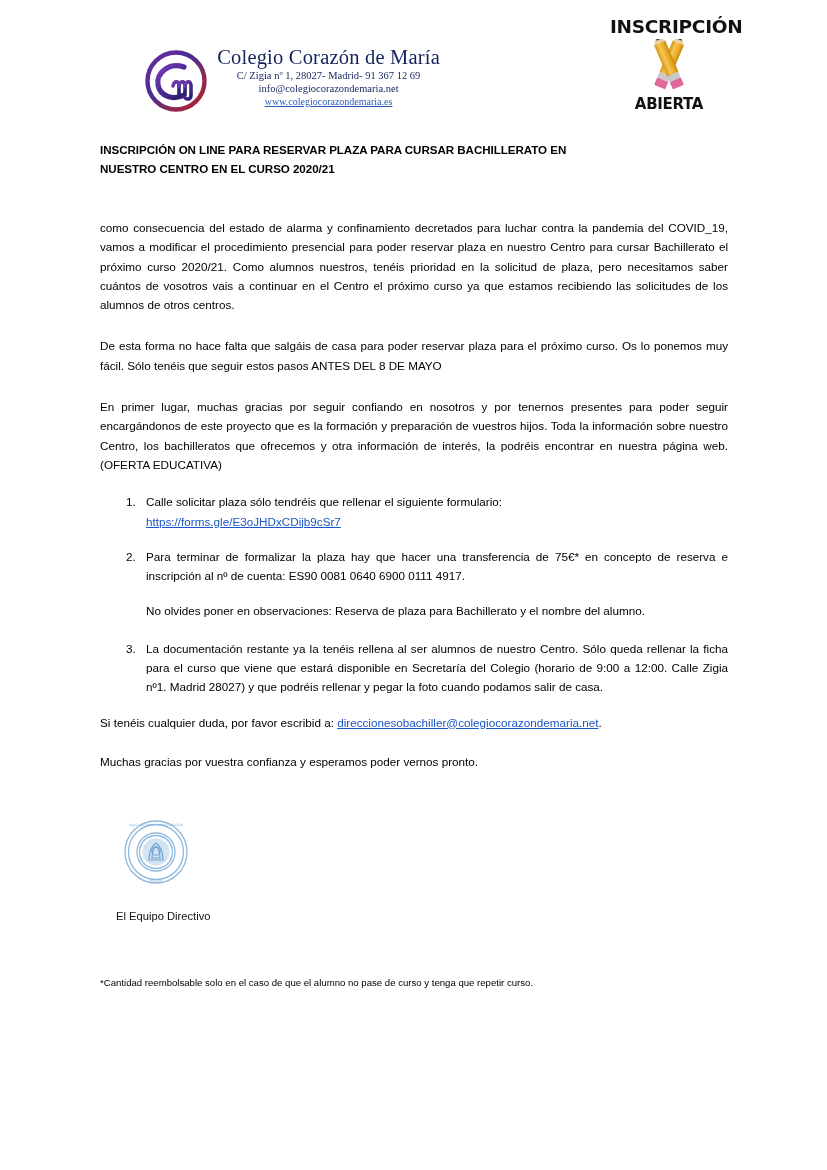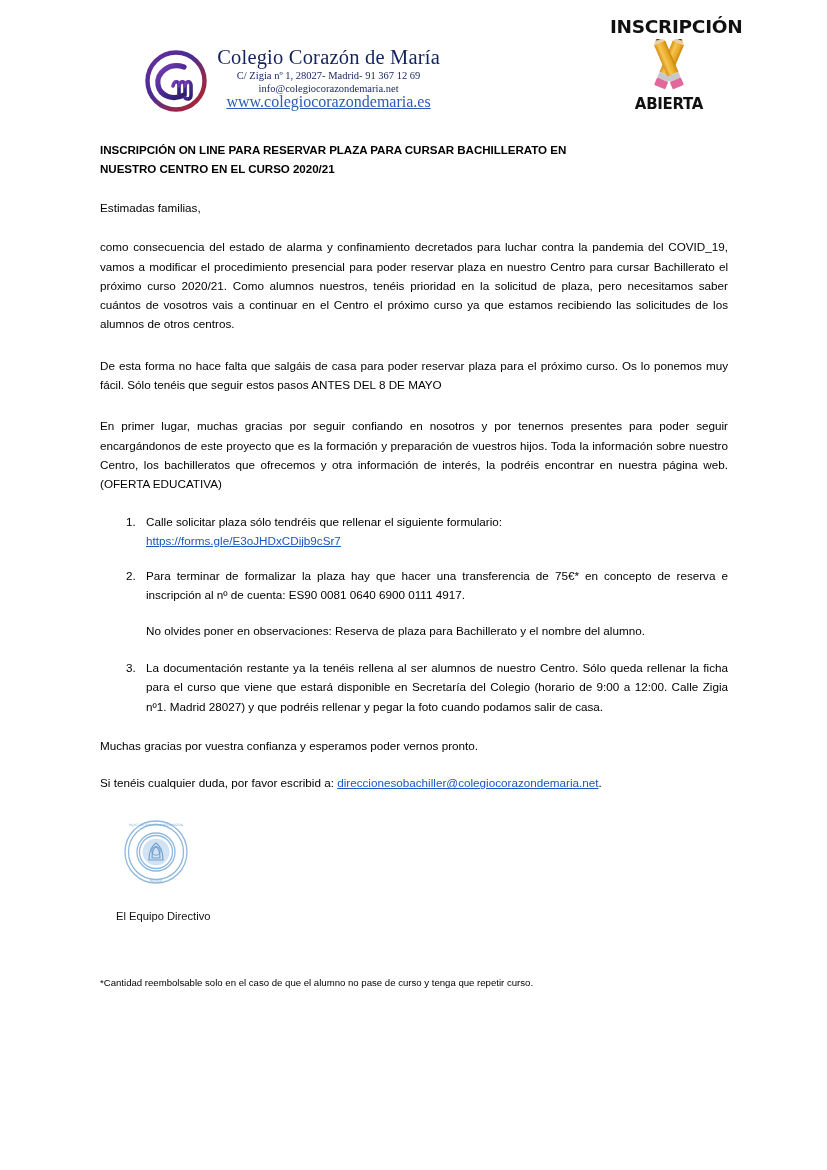--- a/index.html
+++ b/index.html
@@ -69,21 +69,21 @@
     white-space: nowrap;
     color: #1b2a63;
   }
   .school-mail {
     font-size: 10.5px;
     line-height: 13px;
     white-space: nowrap;
     color: #1b2a63;
   }
   .school-web {
-    font-size: 16px;
+    font-size: 10px;
     line-height: 13px;
     white-space: nowrap;
     color: #2b5bb8;
     text-decoration: underline;
   }
 
   
   .badge {
     position: absolute;
     right: 0px;
@@ -277,21 +277,20 @@
     </div>
   </div>
 
   <div class="doc-title">
     <div>INSCRIPCIÓN ON LINE PARA RESERVAR  PLAZA PARA CURSAR BACHILLERATO EN</div>
     <div>NUESTRO CENTRO EN EL CURSO 2020/21</div>
   </div>
 
   <div class="body-wrap">
 
-    <p class="para nojust">Estimadas familias,</p>
 
     <p class="para" style="margin-top:20px;">como consecuencia del estado de alarma y confinamiento decretados para luchar contra la pandemia del COVID_19, vamos a modificar el procedimiento presencial para poder reservar plaza en nuestro Centro para cursar Bachillerato el próximo curso 2020/21. Como alumnos nuestros, tenéis prioridad en la solicitud de plaza, pero necesitamos saber cuántos de vosotros vais a continuar en el Centro el próximo curso ya que estamos recibiendo las solicitudes de los alumnos de otros centros.</p>
 
     <p class="para" style="margin-top:22px;">De esta forma no hace falta que salgáis de casa para poder reservar plaza para el próximo curso. Os lo ponemos muy fácil. Sólo tenéis que seguir estos pasos ANTES DEL 8 DE MAYO</p>
 
     <p class="para" style="margin-top:22px;">En primer lugar, muchas gracias por seguir confiando en nosotros y por tenernos presentes para poder seguir encargándonos de este proyecto que es la formación y preparación de vuestros hijos. Toda la información sobre nuestro Centro, los bachilleratos que ofrecemos y otra información de interés, la podréis encontrar en nuestra página web. (OFERTA EDUCATIVA)</p>
 
     <ol class="steps">
 
       <li style="margin-top:8px;">
@@ -308,23 +307,23 @@
         <div class="subpara">No olvides poner en observaciones: Reserva de plaza para Bachillerato y el nombre del alumno.</div>
       </li>
 
       <li style="margin-top:18px;">
         <span class="marker">3.</span>
         <span>La documentación restante ya la tenéis rellena al ser alumnos de nuestro Centro. Sólo queda rellenar la ficha para el curso que viene que estará disponible en Secretaría del Colegio (horario de 9:00 a 12:00. Calle Zigia nº1. Madrid 28027) y que podréis rellenar y pegar la foto cuando podamos salir de casa.</span>
       </li>
 
     </ol>
 
+    <p class="para nojust" style="margin-top:16px;"><span>Si tenéis cualquier duda, por favor escribid a: </span><a class="link" href="#">direccionesobachiller@colegiocorazondemaria.net</a><span>.</span></p>
+
     <p class="para nojust" style="margin-top:20px;">Muchas gracias por vuestra confianza y esperamos poder vernos pronto.</p>
-
-    <p class="para nojust" style="margin-top:16px;"><span>Si tenéis cualquier duda, por favor escribid a: </span><a class="link" href="#">direccionesobachiller@colegiocorazondemaria.net</a><span>.</span></p>
   </div>
 
   <div class="signature">
     <div class="seal">
       <svg width="68" height="68" viewBox="0 0 68 68">
         <g fill="none" stroke="#8fb8de" stroke-width="1.3">
           <circle cx="34" cy="34" r="31"></circle>
           <circle cx="34" cy="34" r="27.5"></circle>
           <circle cx="34" cy="34" r="19"></circle>
           <circle cx="34" cy="34" r="16.5"></circle>

